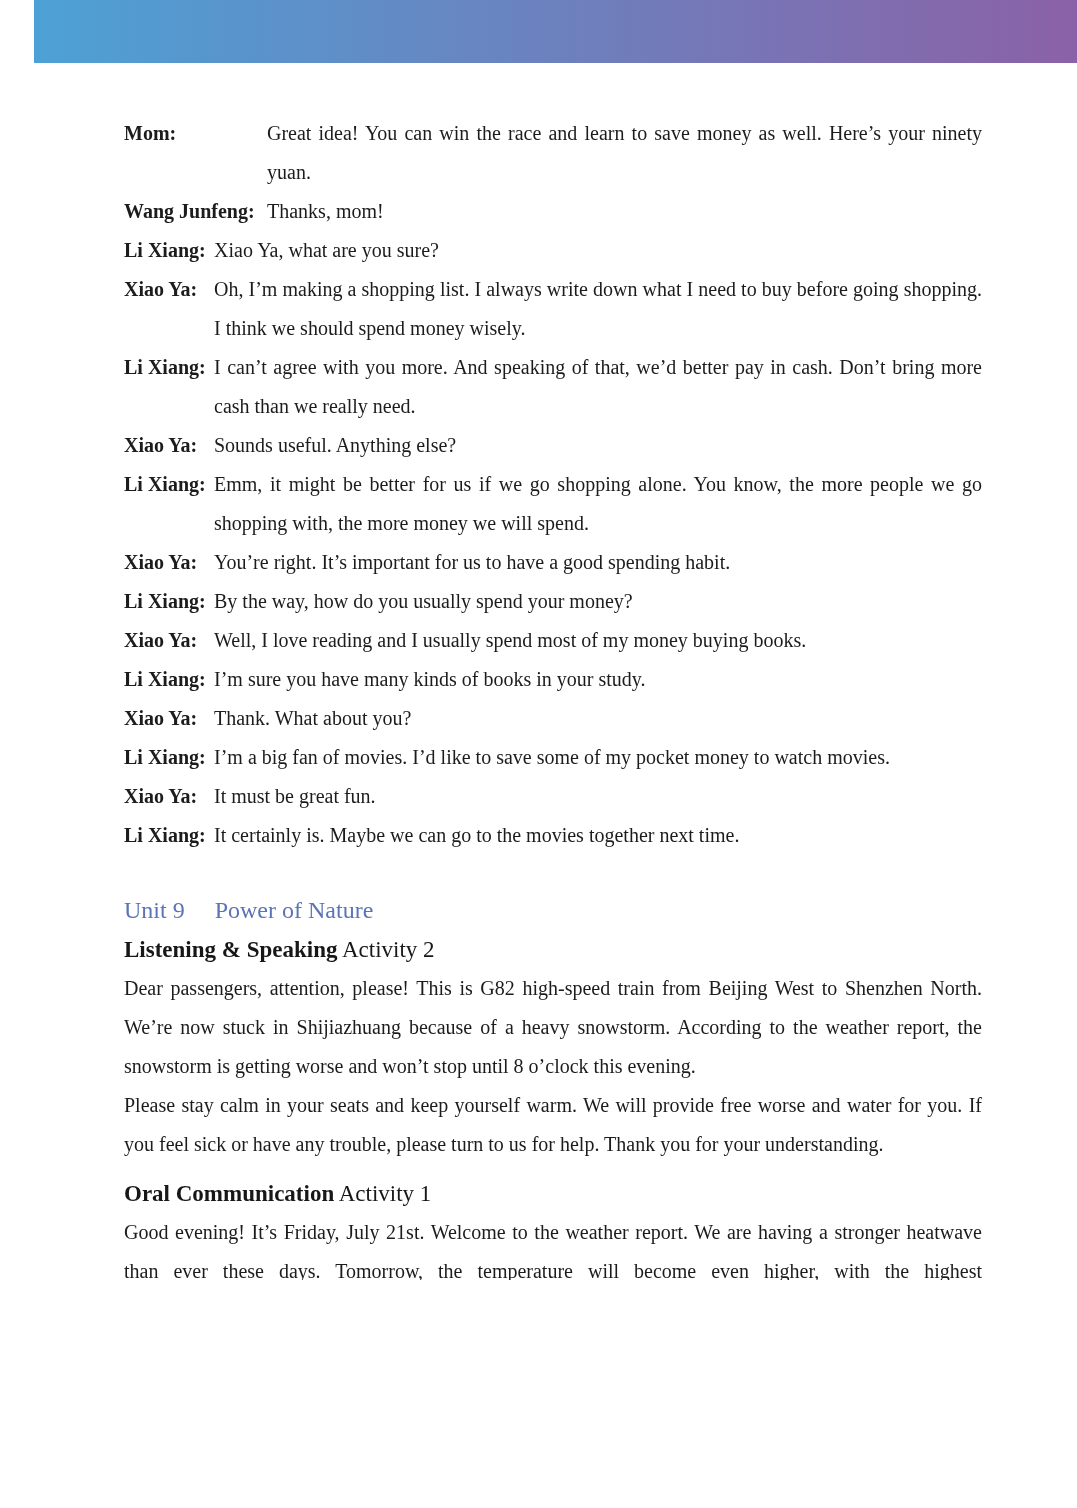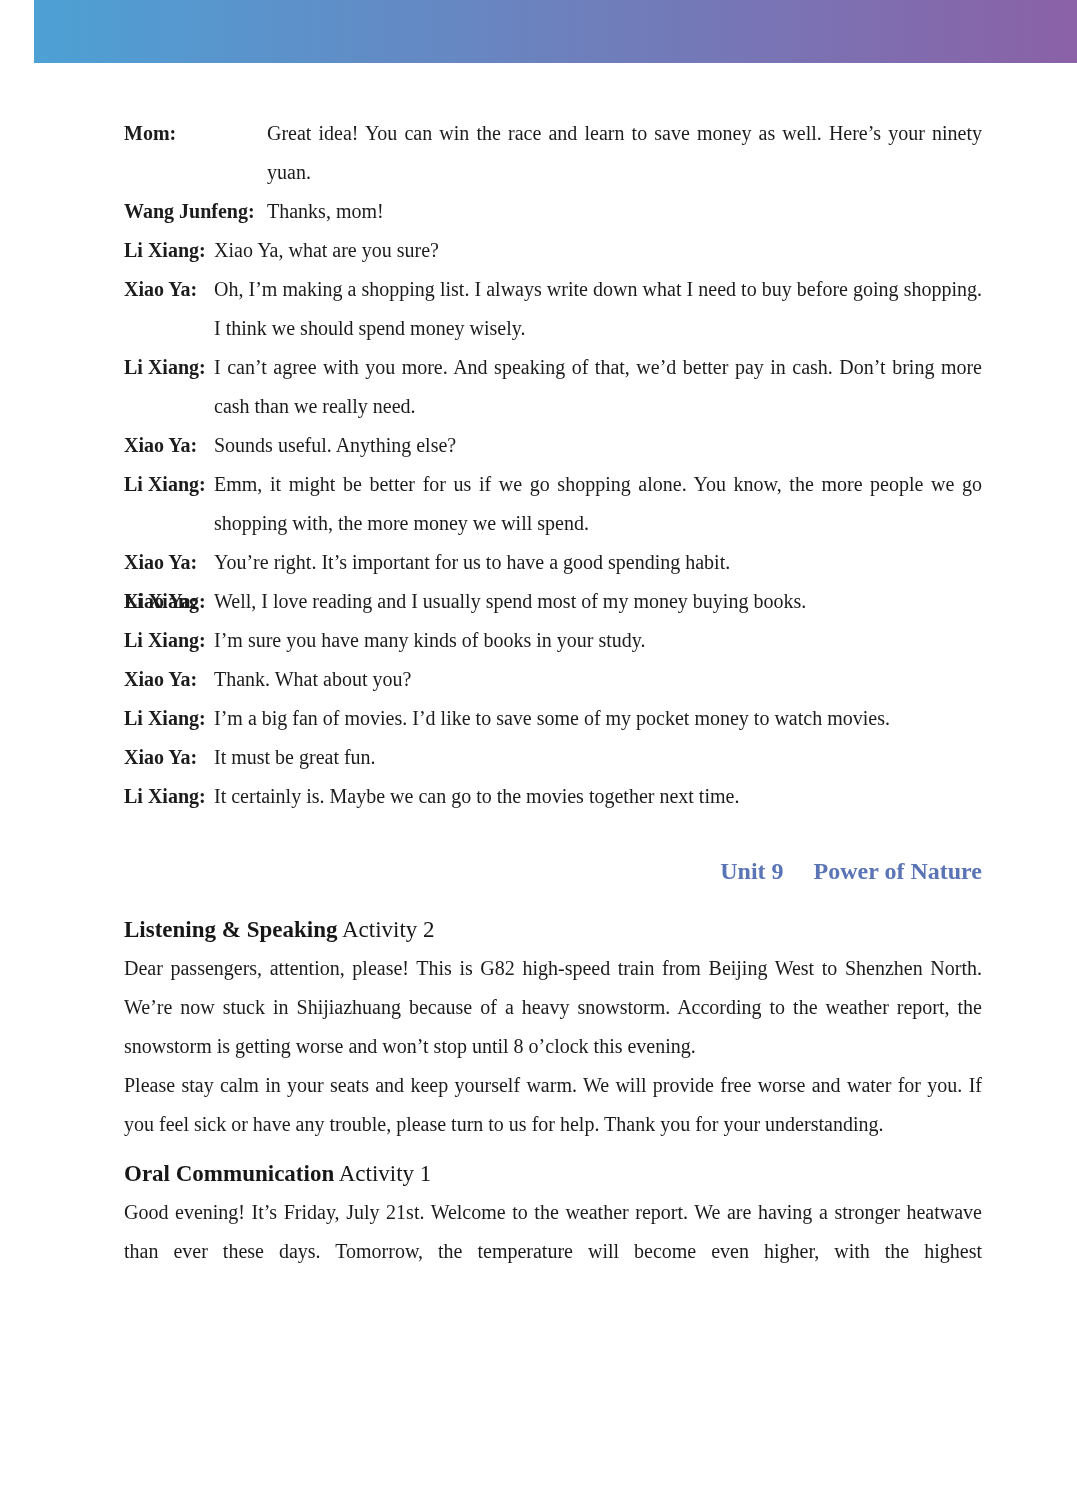--- a/index.html
+++ b/index.html
@@ -38,28 +38,27 @@
   }
   .section-heading {
     font-size: 23px;
     line-height: 39px;
     font-weight: normal;
     margin: 0;
     color: #171717;
   }
   .section-heading .bold { font-weight: bold; }
   .heading-review { margin-top: 13px; }
-  .heading-listening { margin-top: 19px; }
+  .heading-listening { }
   .heading-oral { margin-top: 10px; }
   .unit-heading {
     font-size: 24px;
     line-height: 39px;
-    font-weight: bold;
+    font-weight: normal;
     margin: 36px 0 0 0;
-    text-align: right;
   }
   .unit-heading .unit-title { margin-left: 30px; }
   .para {
     margin: 0;
     text-align: justify;
   }
   .para-cutoff { text-align-last: justify; }
   .footer {
     position: absolute;
     left: 75px;
@@ -123,21 +122,21 @@
 
         <div class="dialog-entry">
           <span class="speaker">Li Xiang:</span><span class="utterance">Emm, it might be better for us if we go shopping alone. You know, the more people we go shopping with, the more money we will spend.</span>
         </div>
 
         <div class="dialog-entry">
           <span class="speaker">Xiao Ya:</span><span class="utterance">You’re right. It’s important for us to have a good spending habit.</span>
         </div>
 
         <div class="dialog-entry">
-          <span class="speaker">Li Xiang:</span>
+          <span class="speaker">Li Xiang:</span><span class="utterance">By the way, how do you usually spend your money?</span>
         </div>
 
         <div class="dialog-entry">
           <span class="speaker">Xiao Ya:</span><span class="utterance">Well, I love reading and I usually spend most of my money buying books.</span>
         </div>
 
         <div class="dialog-entry">
           <span class="speaker">Li Xiang:</span><span class="utterance">I’m sure you have many kinds of books in your study.</span>
         </div>
 

